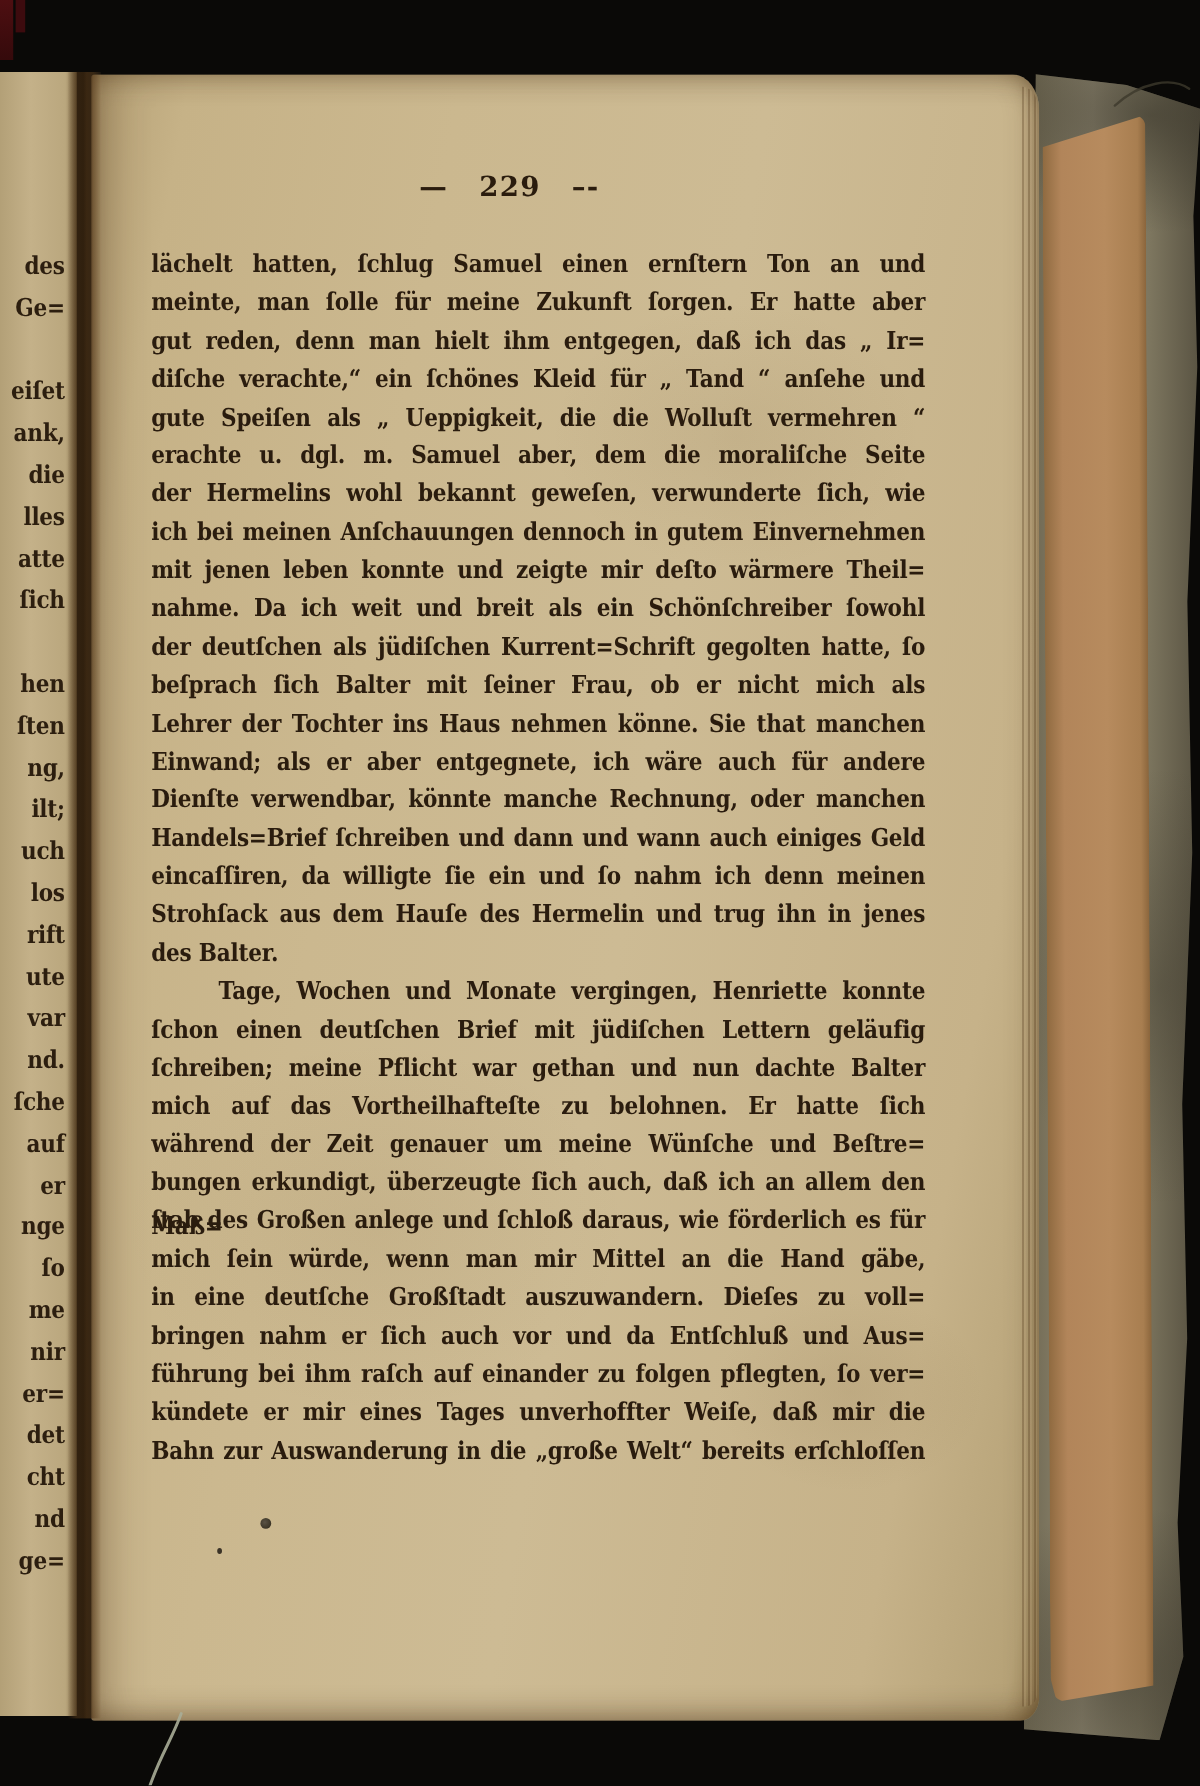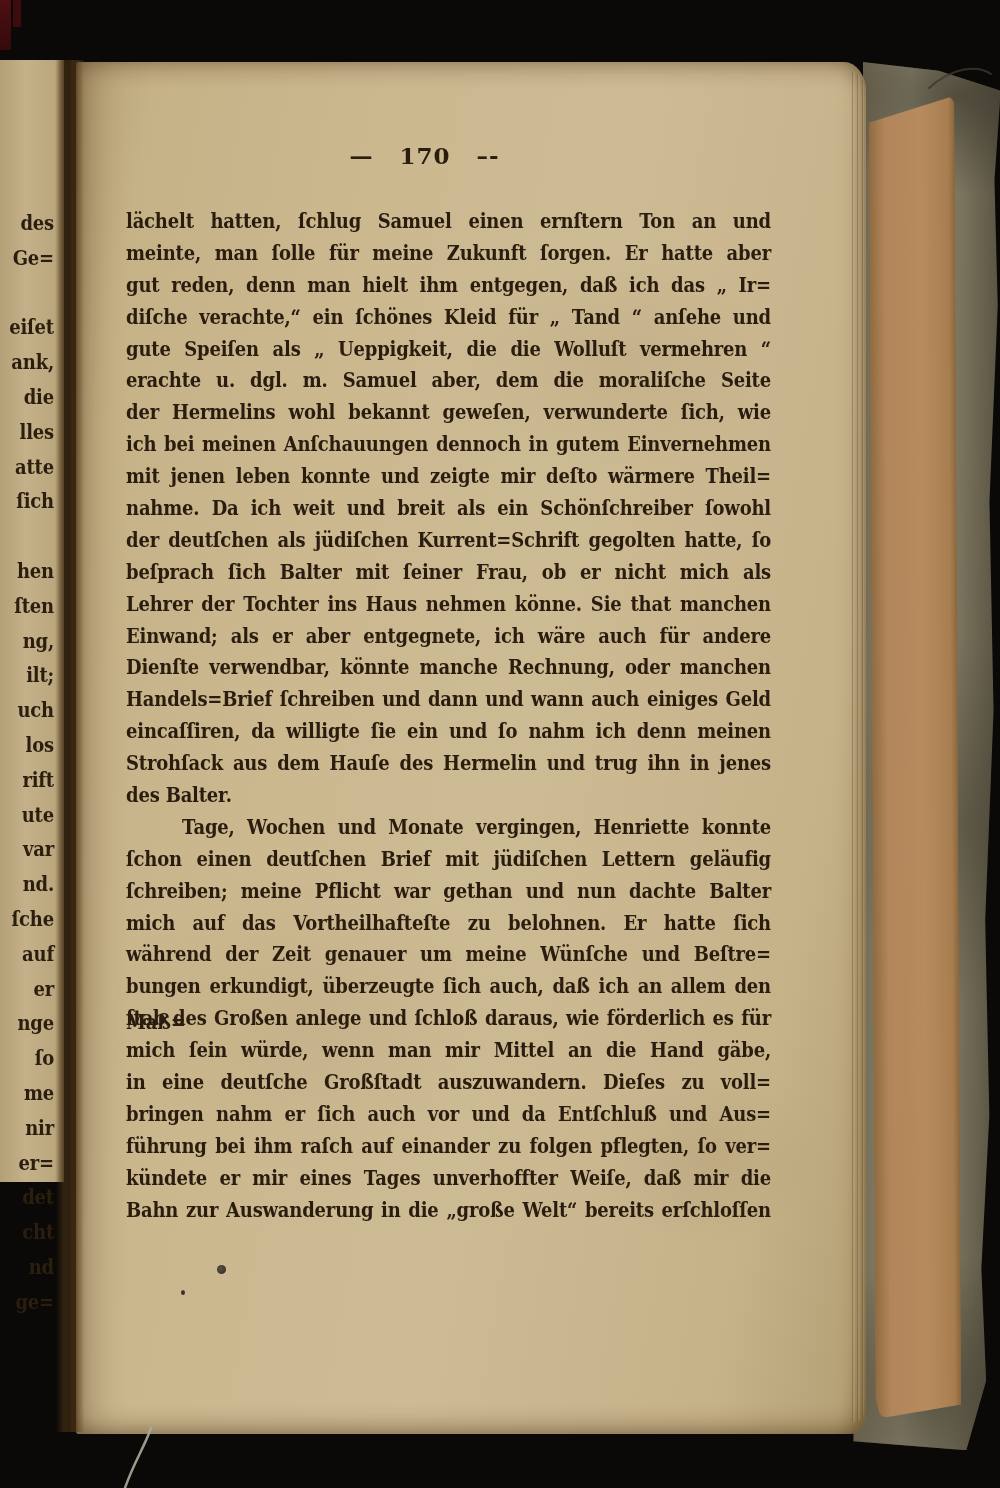--- a/index.html
+++ b/index.html
@@ -22,21 +22,21 @@
   .next-page-edge{
     position:absolute;left:872px;top:96px;width:86px;height:1322px;z-index:1;
     background:linear-gradient(to right,#8f6a40,#b2855a 18%,#b78b5e 60%,#a87e50 92%,#8a653c);
     clip-path:polygon(0 2%,100% 0,100% 99%,6% 100%,0 98.5%);
     border-radius:6px 10px 4px 14px;
     transform:rotate(-0.3deg);
   }
   .wire-mark{position:absolute;left:925px;top:58px;z-index:2;opacity:.8;}
   
   .facing-strip{
-    position:absolute;left:0;top:60px;width:64px;height:1122px;z-index:1;
+    position:absolute;left:0;top:60px;width:64px;height:1370px;z-index:1;
     background:linear-gradient(to right,#b3a077,#c4b189 40%,#baa77e 85%,#8a744e);
   }
   .gutter{
     position:absolute;left:56px;top:60px;width:28px;height:1372px;z-index:3;
     background:linear-gradient(to right, rgba(74,52,26,0) 0%, rgba(66,44,20,.7) 28%, #30200e 48%, #3a2712 58%, rgba(92,64,32,.55) 78%, rgba(140,110,70,.12) 100%);
   }
   .margin-frags{position:absolute;right:0;top:146px;width:64px;}
   .frag{
     height:34.8px;line-height:34.8px;text-align:right;padding-right:10px;
     font-size:18px;font-weight:bold;letter-spacing:-0.2px;color:#2c1e0f;
@@ -135,21 +135,21 @@
       <div class="frag">ge=</div>
     </div>
 </div>
 <div class="gutter"></div>
 
 <div class="main-page">
   <div class="fore-edge-lines"></div>
 
   <div class="page-header">
     <span>—</span>
-    <span>170</span>
+    <span>229</span>
     <span>–-</span>
   </div>
 
   <div class="body-lines">
       <div class="line">lächelt hatten, ſchlug Samuel einen ernſtern Ton an und</div>
       <div class="line">meinte, man ſolle für meine Zukunft ſorgen. Er hatte aber</div>
       <div class="line">gut reden, denn man hielt ihm entgegen, daß ich das „ Ir=</div>
       <div class="line">diſche verachte,“ ein ſchönes Kleid für „ Tand “ anſehe und</div>
       <div class="line">gute Speiſen als „ Ueppigkeit, die die Wolluſt vermehren “</div>
       <div class="line">erachte u. dgl. m. Samuel aber, dem die moraliſche Seite</div>

